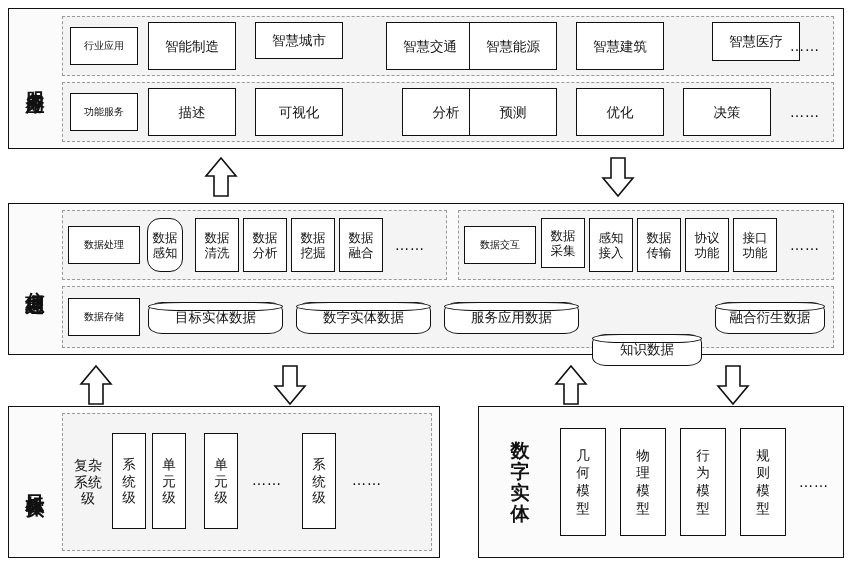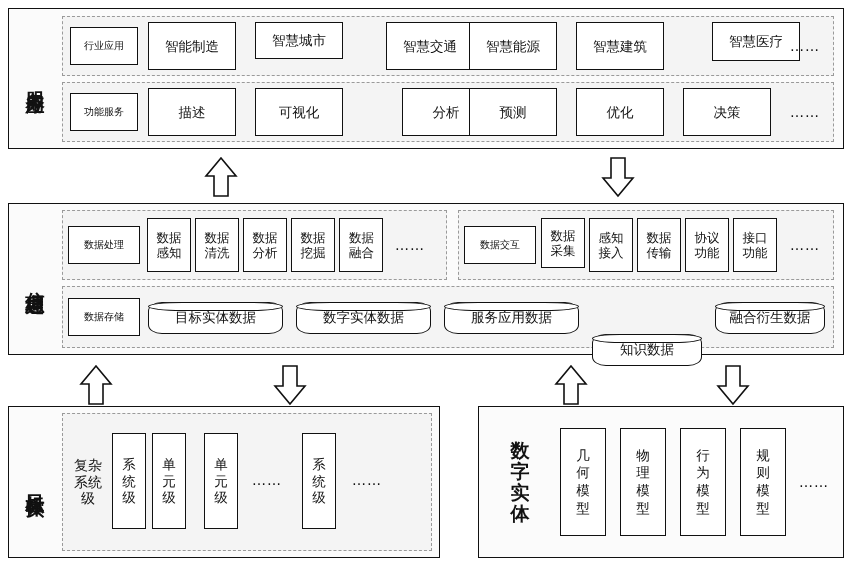--- a/index.html
+++ b/index.html
@@ -134,34 +134,34 @@
   </div>
 
   <div class="outer" style="left:8px;top:203px;width:836px;height:152px;">
     <div class="rowlabel">
       <span class="vtext">信息处理</span>
     </div>
   </div>
 
   <div class="dashgroup" style="left:62px;top:210px;width:385px;height:70px;"></div>
   <div class="tag" style="left:68px;top:226px;width:72px;height:38px;">数据处理</div>
-  <div class="cell small" style="left:147px;top:218px;width:44px;height:54px;">
+  <div class="cell small" style="left:147px;top:218px;width:36px;height:54px;border-radius:13px;">
       <span style="display:block;width:26px;">数据感知</span>
     </div>
   <div class="cell small" style="left:195px;top:218px;width:44px;height:54px;">
       <span style="display:block;width:26px;">数据清洗</span>
     </div>
   <div class="cell small" style="left:243px;top:218px;width:44px;height:54px;">
       <span style="display:block;width:26px;">数据分析</span>
     </div>
   <div class="cell small" style="left:291px;top:218px;width:44px;height:54px;">
       <span style="display:block;width:26px;">数据挖掘</span>
     </div>
   <div class="cell small" style="left:339px;top:218px;width:44px;height:54px;">
-      <span style="display:block;width:26px;text-align:right;">数据融合</span>
+      <span style="display:block;width:26px;">数据融合</span>
     </div>
   <div class="dots" style="left:388px;top:233px;width:44px;height:24px;">……</div>
 
   <div class="dashgroup" style="left:458px;top:210px;width:376px;height:70px;"></div>
   <div class="tag" style="left:464px;top:226px;width:72px;height:38px;">数据交互</div>
   <div class="cell small" style="left:541px;top:218px;width:44px;height:50px;">
       <span style="display:block;width:26px;">数据采集</span>
     </div>
   <div class="cell small" style="left:589px;top:218px;width:44px;height:54px;">
       <span style="display:block;width:26px;">感知接入</span>

